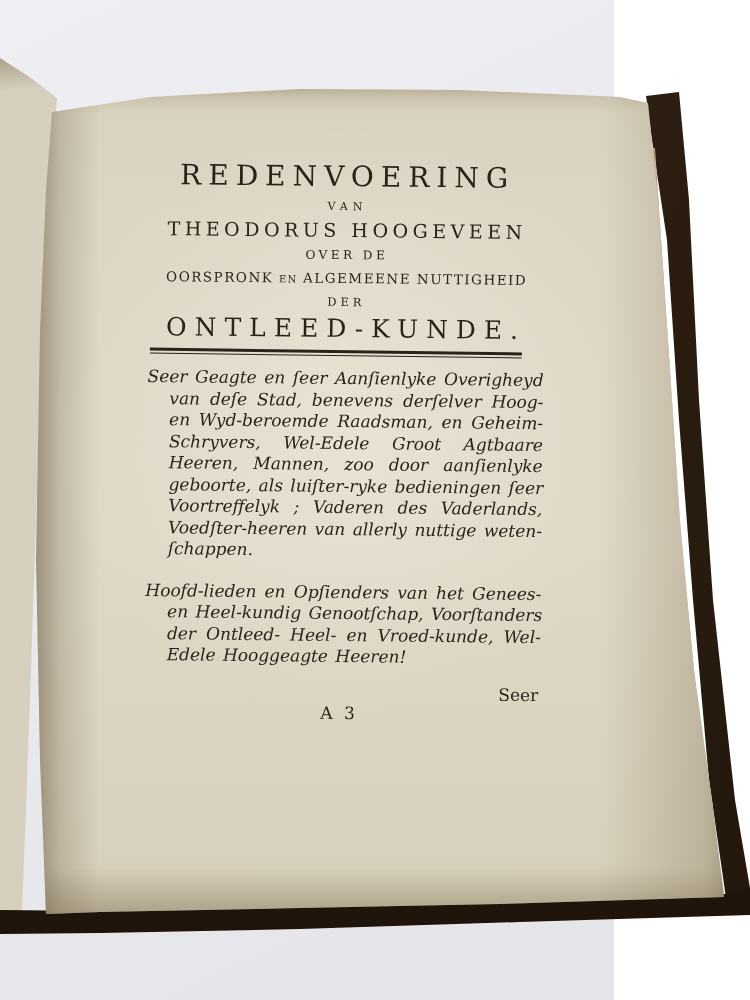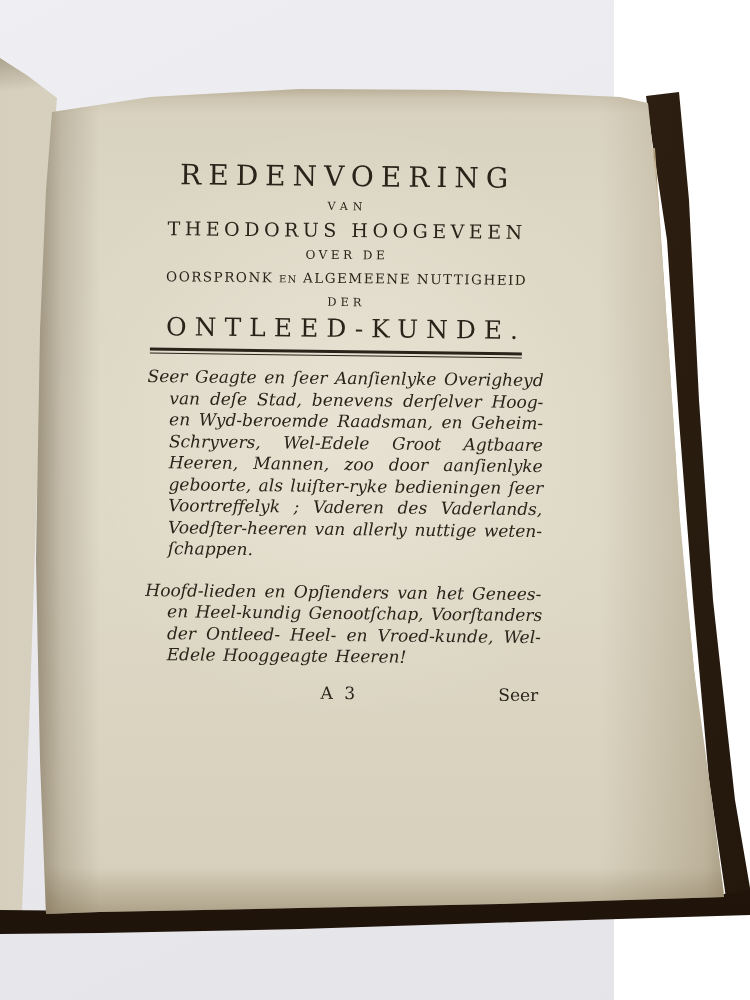--- a/index.html
+++ b/index.html
@@ -112,21 +112,21 @@
     text-align: justify; text-align-last: justify;
     word-spacing: 2px; white-space: nowrap;
   }
   .pline.indent { padding-left: 22px; }
   .pline.last { text-align-last: left; }
   .footer-line {
     position: relative; margin-top: 15px; height: 22px; font-size: 17px;
   }
   .sig-mark {
     position: absolute; left: 50%; transform: translateX(-58%);
-    letter-spacing: 3px; font-style: normal;
+    letter-spacing: 3px; font-style: normal; margin-top: 20px;
   }
   .catchword {
     position: absolute; right: 2px; 
   }
 </style>
 </head>
 <body>
 
 <div class="scene">
 

